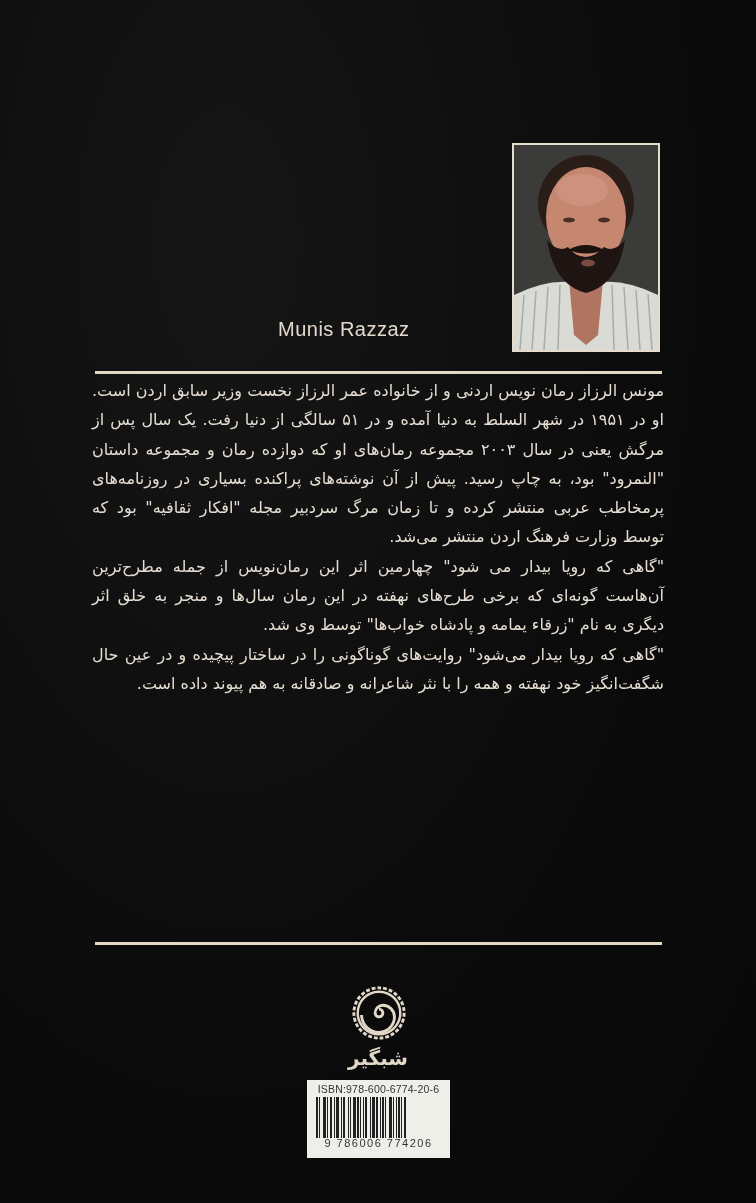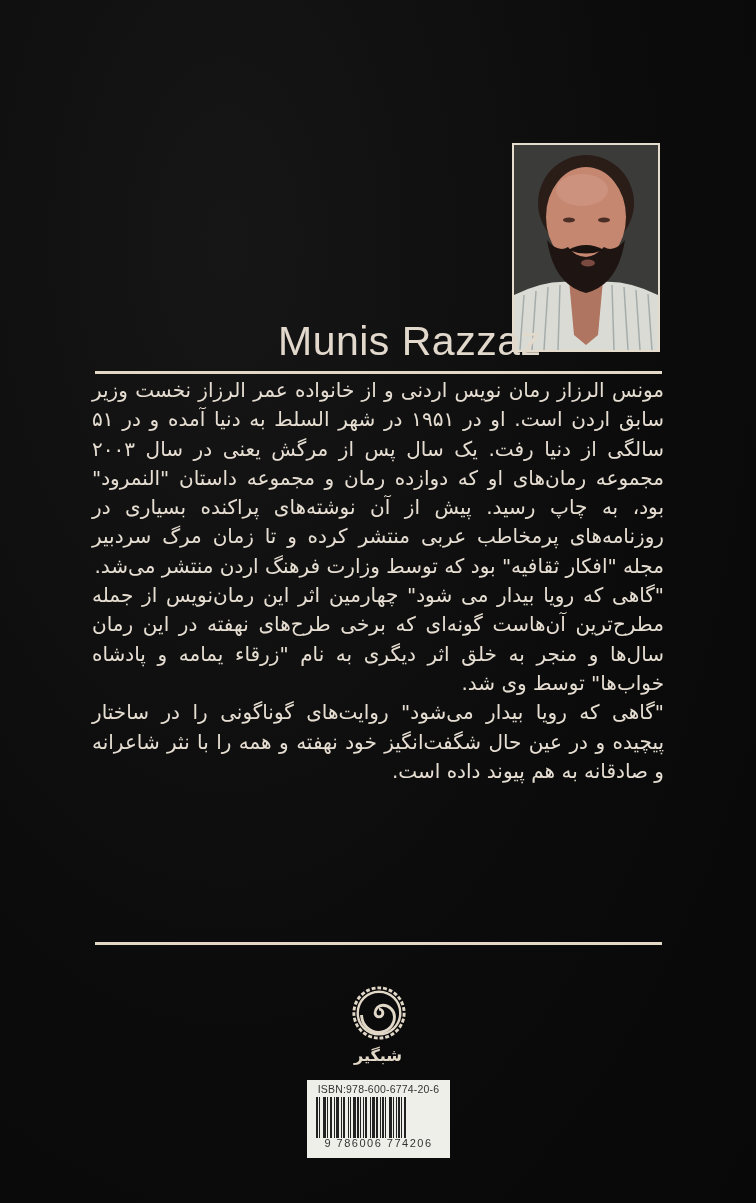--- a/index.html
+++ b/index.html
@@ -17,42 +17,42 @@
     background:#e6dccd; padding:2px; box-sizing:border-box;
   }
   .photo {
     width:100%; height:100%; position:relative; overflow:hidden;
     background:#3a3a38;
   }
   .photo svg { width:100%; height:100%; display:block; }
   .author-name {
     position:absolute; left:278px; top:318px;
     font-family:"Liberation Sans", sans-serif;
-    font-size:41px; color:#e2d9cc; letter-spacing:0.5px;
+    font-size:20px; color:#e2d9cc; letter-spacing:0.5px;
   }
   .rule {
     position:absolute; left:95px; width:567px; height:3px;
     background:#e3d8c6;
   }
   .rule.top { top:371px; }
   .rule.bottom { top:942px; }
   .bio {
     position:absolute; left:92px; top:376px; width:572px;
     direction:rtl; text-align:justify;
     font-family:"DejaVu Sans", sans-serif;
-    font-size:20px; line-height:29.3px; color:#e6ded2;
+    font-size:16px; line-height:29.3px; color:#e6ded2;
   }
   .bio p { margin:0; }
   .logo {
     position:absolute; left:350px; top:984px; width:58px; height:58px;
   }
   .publisher {
     position:absolute; left:338px; top:1046px; width:80px;
     text-align:center; direction:rtl;
-    font-size:16px; font-weight:bold; color:#e2d8c8;
+    font-size:20px; font-weight:bold; color:#e2d8c8;
   }
   .barcode-box {
     position:absolute; left:307px; top:1080px; width:143px; height:78px;
     background:#efefea; box-sizing:border-box; padding:3px 5px;
   }
   .isbn-label {
     font-family:"Liberation Sans", sans-serif; font-size:10.5px; color:#333;
     text-align:center; letter-spacing:0.2px; line-height:12px;
   }
   .bars { height:46px; margin:2px 4px 0 4px; display:flex; align-items:stretch; }

